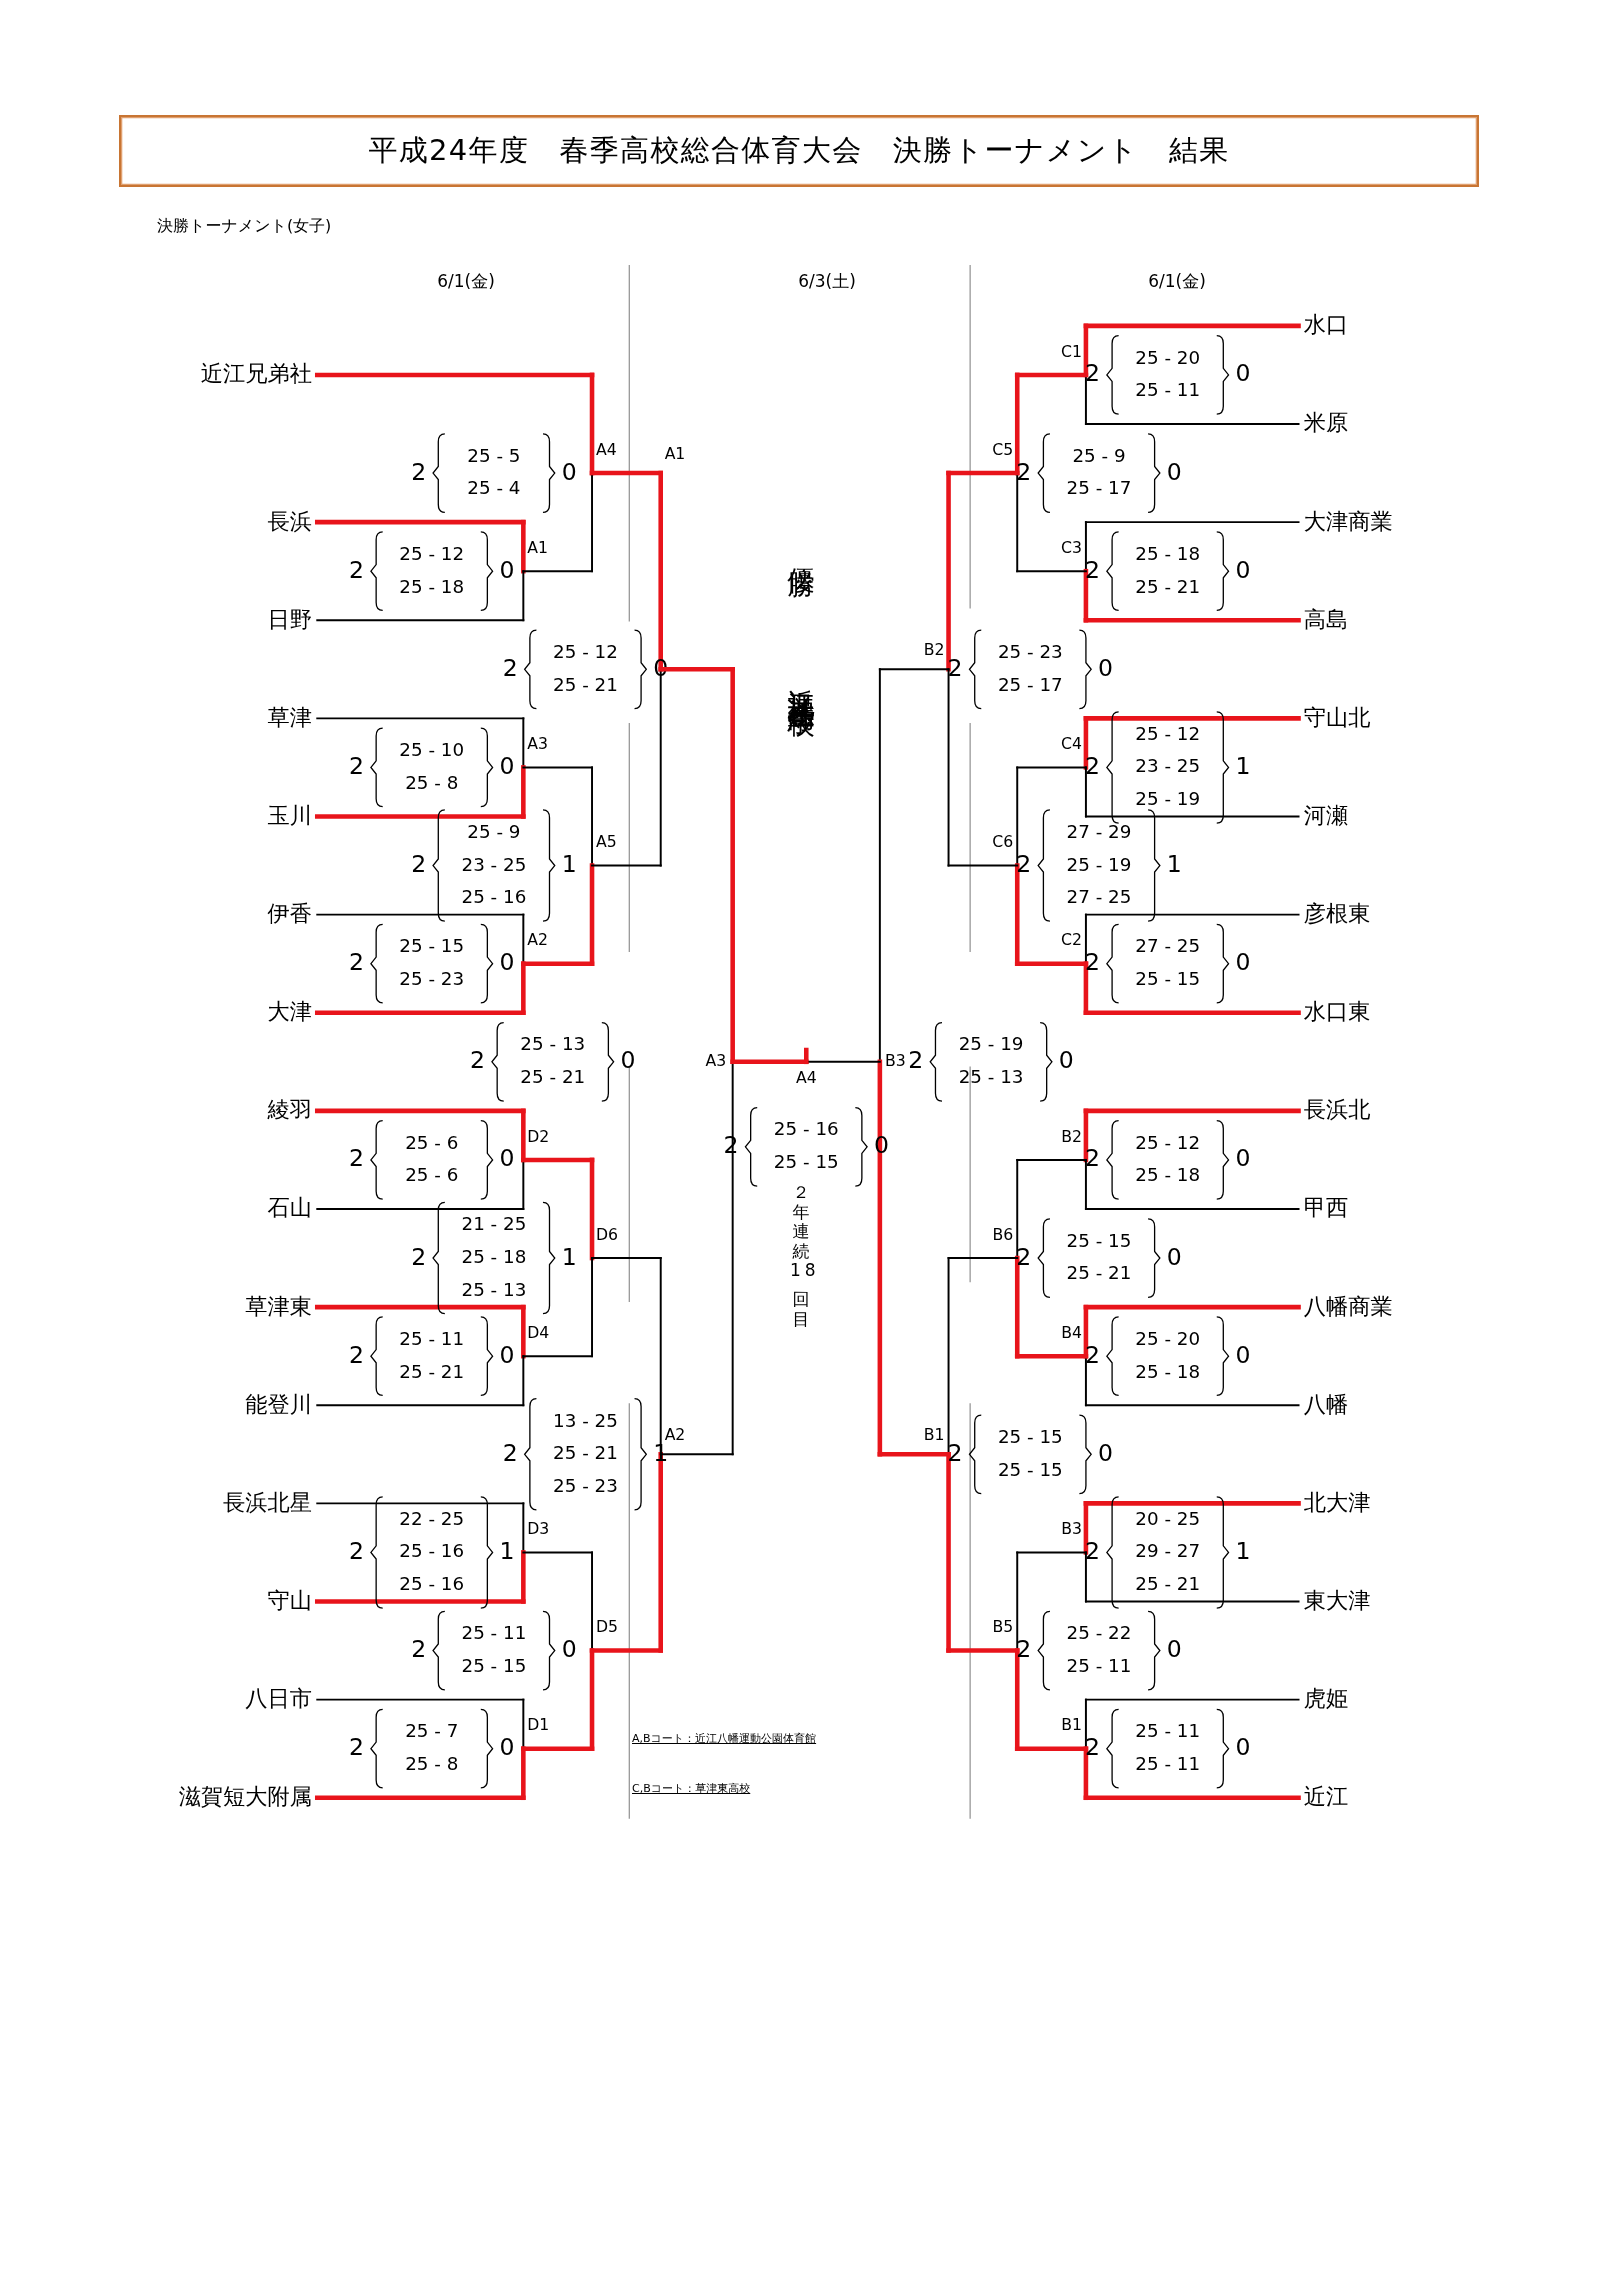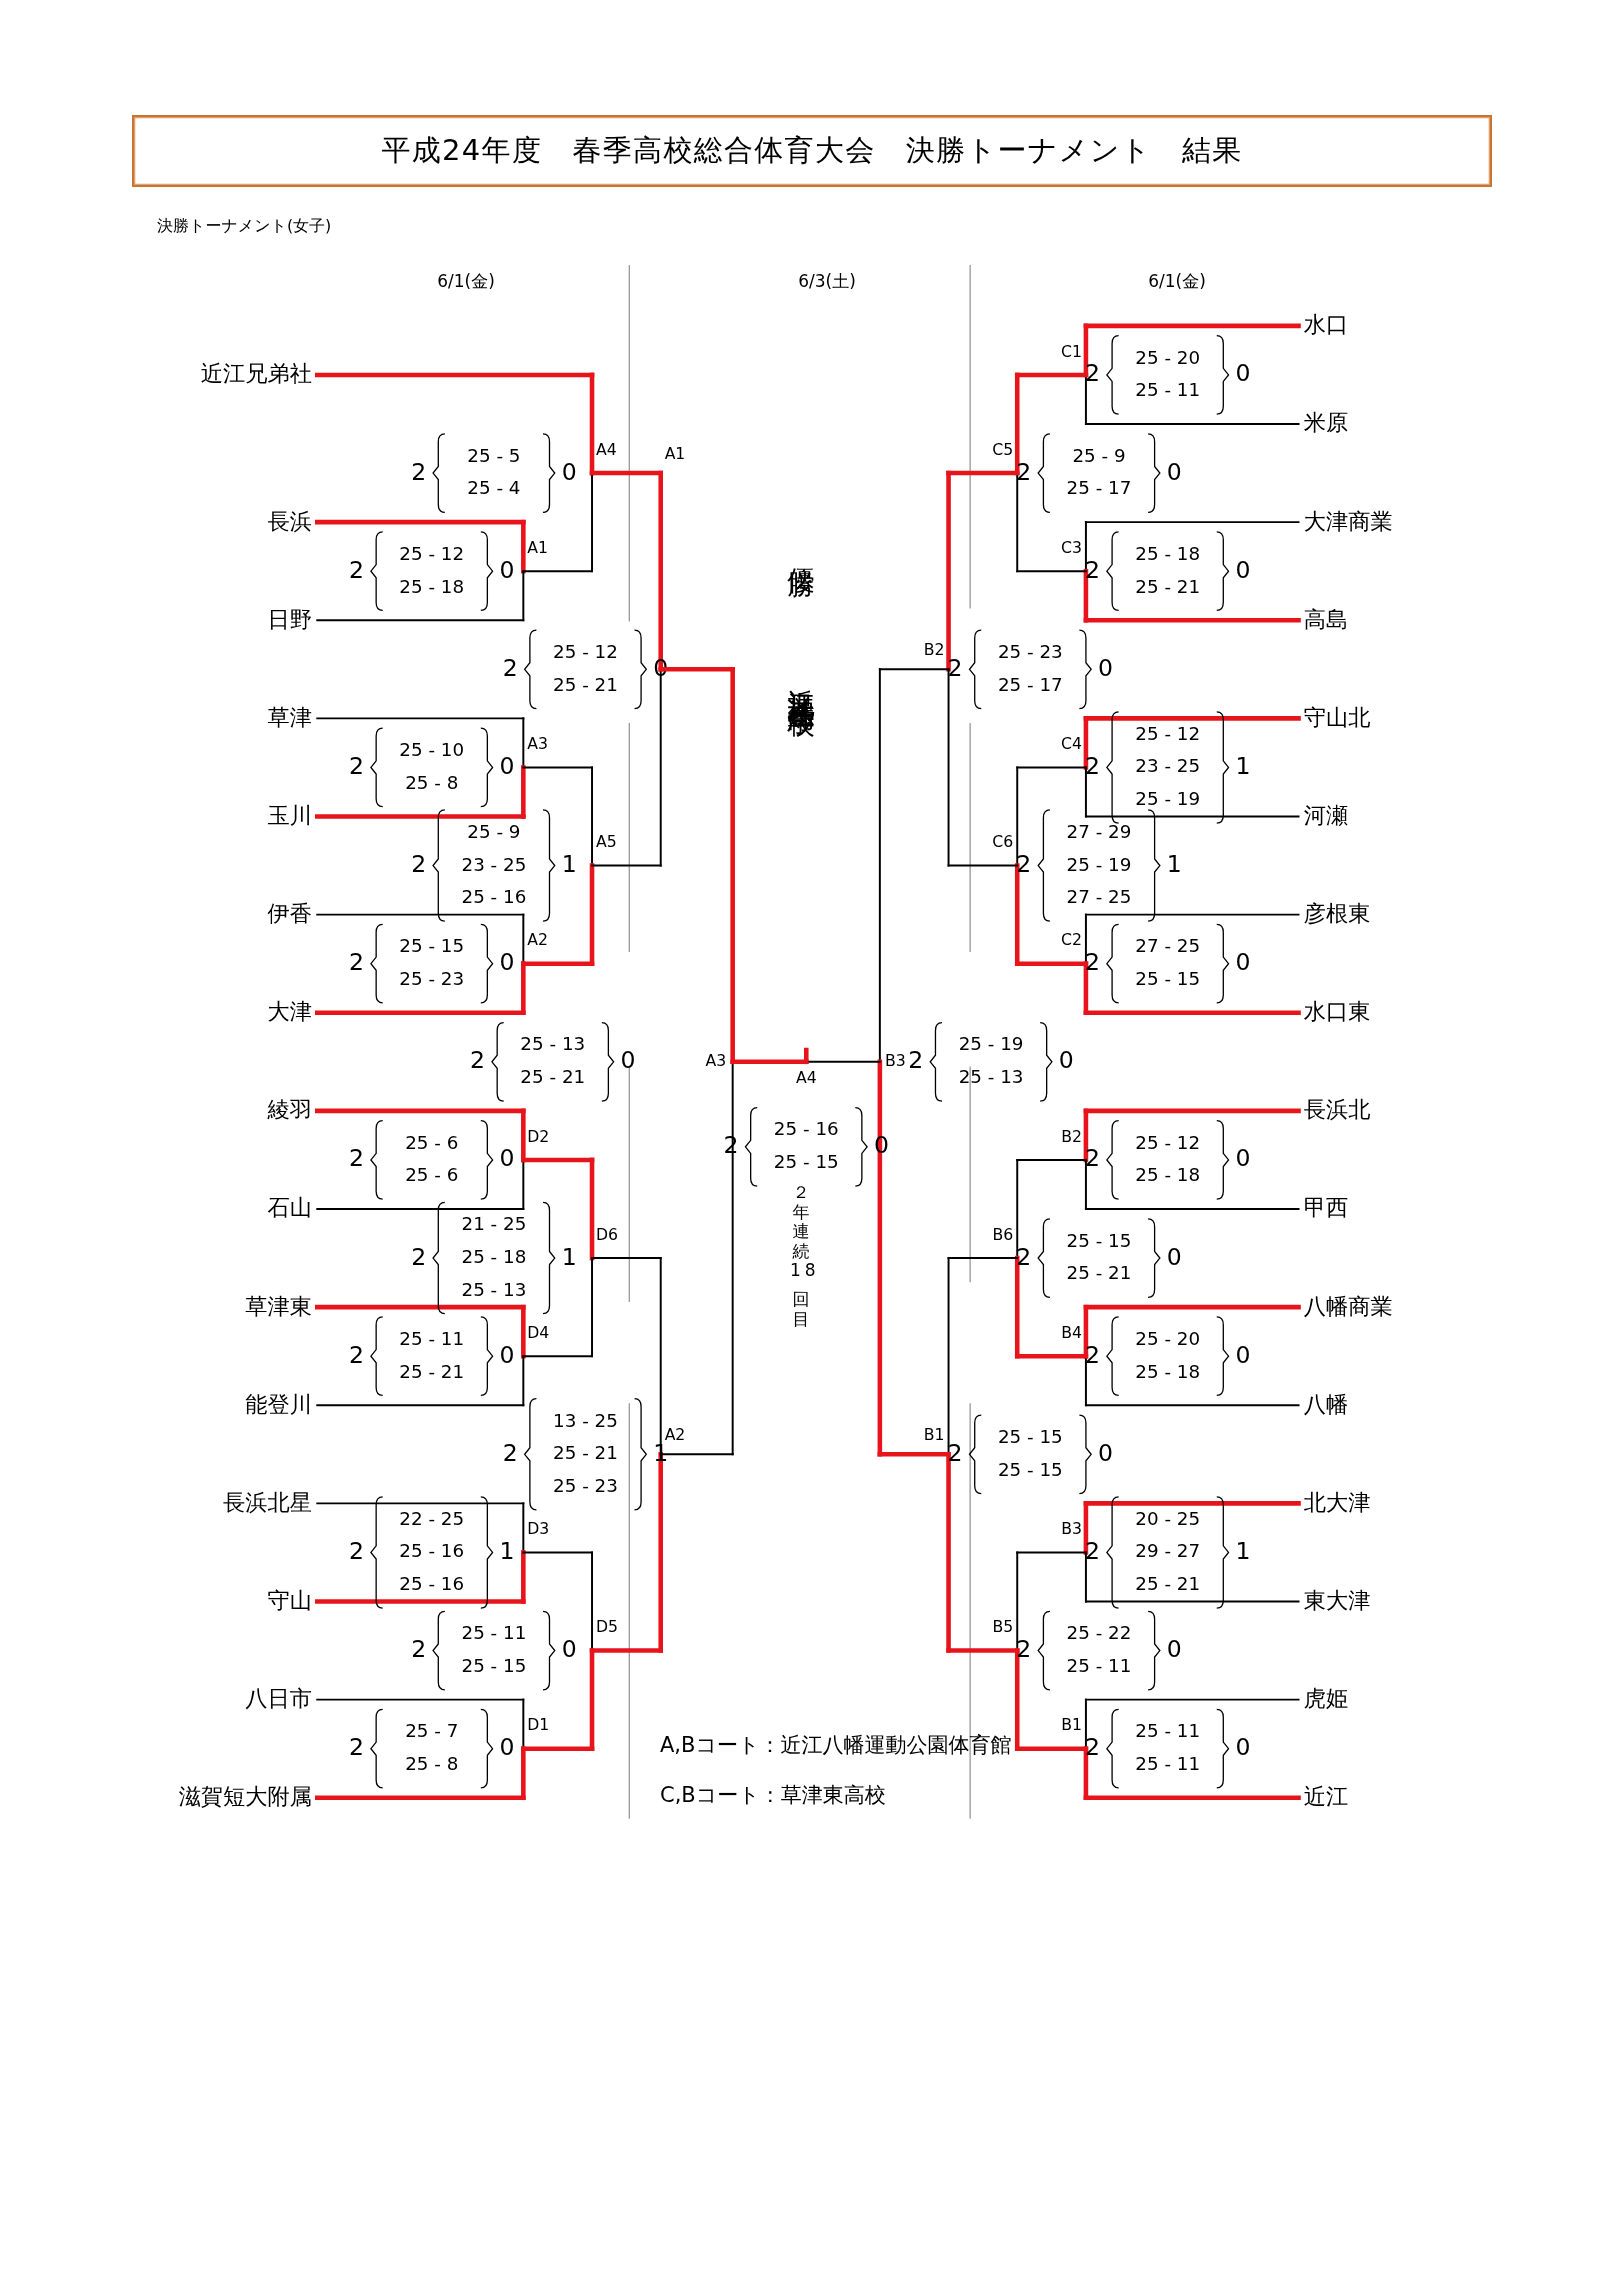--- a/index.html
+++ b/index.html
@@ -1,33 +1,33 @@
 <!DOCTYPE html>
 <html style="font-size:10.5px"><head>
 <meta charset="utf-8">
 <style>
   html, body { margin:0; padding:0; background:#fff; }
   body { width:1623px; height:2295px; position:relative; overflow:hidden;
          font-family:"DejaVu Sans", "Liberation Sans", sans-serif; color:#000; }
-  .title-box { position:absolute; left:132px; top:115px; width:1360px; height:72px;
+  .title-box { position:absolute; left:119px; top:115px; width:1360px; height:72px;
                border:2px double #c87533; box-shadow:0 0 0 1.3px #e0a070 inset; box-sizing:border-box;
                display:flex; align-items:center; justify-content:center; }
   .title-box span { font-size:29px; letter-spacing:1.3px; }
   .subtitle { position:absolute; left:157px; top:216px; font-size:16px; }
   .date { position:absolute; top:270px; font-size:17px; transform:translateX(-50%);margin-left:16px; }
   svg#bracket { position:absolute; left:0; top:0; }
   .team { font-size:34px; }
   .score-text { font-size:28px; }
   .big-num { font-size:36px; }
   .code { font-size:24px; }
   .vertical-text { position:absolute; writing-mode:vertical-rl; text-orientation:upright; }
   .champ-label { left:784px; top:546px; font-size:27.5px; letter-spacing:2.6px; }
   .champ-name { left:784px; top:667px; font-size:27.5px; letter-spacing:2.6px; }
   .streak { left:790px; top:1184px; font-size:17px; letter-spacing:3.9px; line-height:1; }
-  .venue { position:absolute; left:660px; font-size:21px; }
+  .venue { position:absolute; left:632px; font-size:11px;text-decoration:underline; }
 </style>
 </head>
 <body>
 
 <div class="title-box">
   <span>平成24年度　春季高校総合体育大会　決勝トーナメント　結果</span>
 </div>
 <div class="subtitle">決勝トーナメント(女子)</div>
 <div class="date" style="left:450px">6/1(金)</div>
 <div class="date" style="left:811px">6/3(土)</div>

